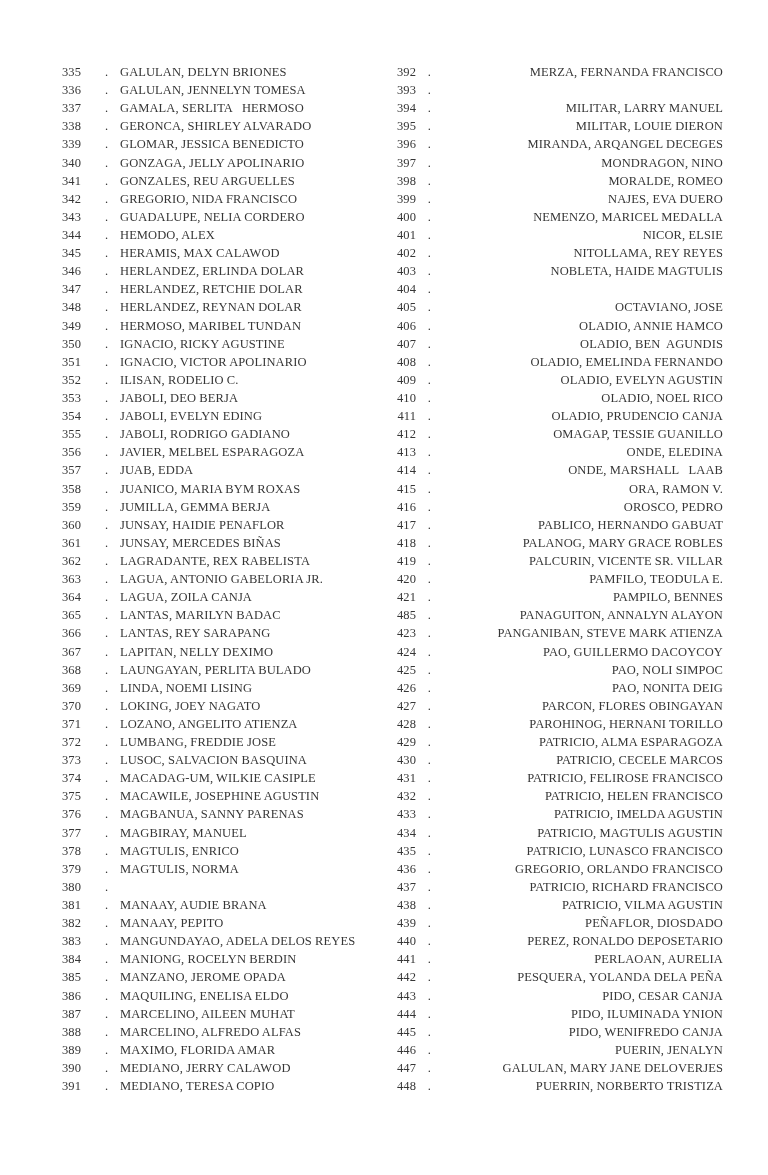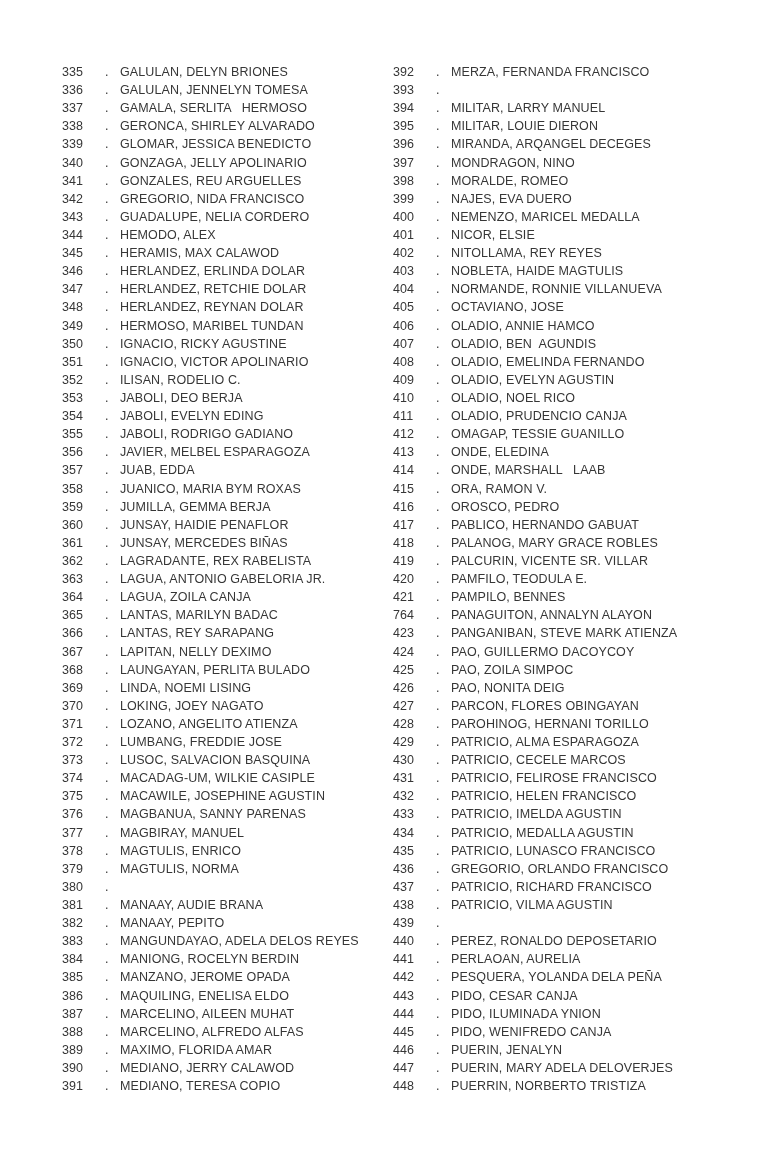--- a/index.html
+++ b/index.html
@@ -11,27 +11,28 @@
     height: 1175px;
     background: #ffffff;
     position: relative;
     overflow: hidden;
     font-family: "Liberation Sans", sans-serif;
     color: #363636;
   }
   .page {
     position: absolute;
     inset: 0;
+    font-family: Liberation Serif, serif;
   }
   .col {
     position: absolute;
     top: 63px;
   }
   #col-0 { left: 62px;  width: 330px; }
-  #col-1 { left: 393px; width: 350px; }
+  #col-1 { left: 373px; width: 350px; text-align: right; }
   .row {
     display: flex;
     align-items: baseline;
     height: 18.12px;
     line-height: 18.12px;
     font-size: 12.5px;
     letter-spacing: 0.1px;
     white-space: pre;
   }
   .num {
@@ -114,59 +115,59 @@
       <div class="row"><span class="num">394</span><span class="dot">.</span><span class="name">MILITAR, LARRY MANUEL</span></div>
       <div class="row"><span class="num">395</span><span class="dot">.</span><span class="name">MILITAR, LOUIE DIERON</span></div>
       <div class="row"><span class="num">396</span><span class="dot">.</span><span class="name">MIRANDA, ARQANGEL DECEGES</span></div>
       <div class="row"><span class="num">397</span><span class="dot">.</span><span class="name">MONDRAGON, NINO</span></div>
       <div class="row"><span class="num">398</span><span class="dot">.</span><span class="name">MORALDE, ROMEO</span></div>
       <div class="row"><span class="num">399</span><span class="dot">.</span><span class="name">NAJES, EVA DUERO</span></div>
       <div class="row"><span class="num">400</span><span class="dot">.</span><span class="name">NEMENZO, MARICEL MEDALLA</span></div>
       <div class="row"><span class="num">401</span><span class="dot">.</span><span class="name">NICOR, ELSIE</span></div>
       <div class="row"><span class="num">402</span><span class="dot">.</span><span class="name">NITOLLAMA, REY REYES</span></div>
       <div class="row"><span class="num">403</span><span class="dot">.</span><span class="name">NOBLETA, HAIDE MAGTULIS</span></div>
-      <div class="row"><span class="num">404</span><span class="dot">.</span><span class="name">NORMANDE, RONNIE VILLANUEVA</span></div>
+      <div class="row"><span class="num">404</span><span class="dot">.</span></div>
       <div class="row"><span class="num">405</span><span class="dot">.</span><span class="name">OCTAVIANO, JOSE</span></div>
       <div class="row"><span class="num">406</span><span class="dot">.</span><span class="name">OLADIO, ANNIE HAMCO</span></div>
       <div class="row"><span class="num">407</span><span class="dot">.</span><span class="name">OLADIO, BEN  AGUNDIS</span></div>
       <div class="row"><span class="num">408</span><span class="dot">.</span><span class="name">OLADIO, EMELINDA FERNANDO</span></div>
       <div class="row"><span class="num">409</span><span class="dot">.</span><span class="name">OLADIO, EVELYN AGUSTIN</span></div>
       <div class="row"><span class="num">410</span><span class="dot">.</span><span class="name">OLADIO, NOEL RICO</span></div>
       <div class="row"><span class="num">411</span><span class="dot">.</span><span class="name">OLADIO, PRUDENCIO CANJA</span></div>
       <div class="row"><span class="num">412</span><span class="dot">.</span><span class="name">OMAGAP, TESSIE GUANILLO</span></div>
       <div class="row"><span class="num">413</span><span class="dot">.</span><span class="name">ONDE, ELEDINA</span></div>
       <div class="row"><span class="num">414</span><span class="dot">.</span><span class="name">ONDE, MARSHALL   LAAB</span></div>
       <div class="row"><span class="num">415</span><span class="dot">.</span><span class="name">ORA, RAMON V.</span></div>
       <div class="row"><span class="num">416</span><span class="dot">.</span><span class="name">OROSCO, PEDRO</span></div>
       <div class="row"><span class="num">417</span><span class="dot">.</span><span class="name">PABLICO, HERNANDO GABUAT</span></div>
       <div class="row"><span class="num">418</span><span class="dot">.</span><span class="name">PALANOG, MARY GRACE ROBLES</span></div>
       <div class="row"><span class="num">419</span><span class="dot">.</span><span class="name">PALCURIN, VICENTE SR. VILLAR</span></div>
       <div class="row"><span class="num">420</span><span class="dot">.</span><span class="name">PAMFILO, TEODULA E.</span></div>
       <div class="row"><span class="num">421</span><span class="dot">.</span><span class="name">PAMPILO, BENNES</span></div>
-      <div class="row"><span class="num">764</span><span class="dot">.</span><span class="name">PANAGUITON, ANNALYN ALAYON</span></div>
+      <div class="row"><span class="num">485</span><span class="dot">.</span><span class="name">PANAGUITON, ANNALYN ALAYON</span></div>
       <div class="row"><span class="num">423</span><span class="dot">.</span><span class="name">PANGANIBAN, STEVE MARK ATIENZA</span></div>
       <div class="row"><span class="num">424</span><span class="dot">.</span><span class="name">PAO, GUILLERMO DACOYCOY</span></div>
-      <div class="row"><span class="num">425</span><span class="dot">.</span><span class="name">PAO, ZOILA SIMPOC</span></div>
+      <div class="row"><span class="num">425</span><span class="dot">.</span><span class="name">PAO, NOLI SIMPOC</span></div>
       <div class="row"><span class="num">426</span><span class="dot">.</span><span class="name">PAO, NONITA DEIG</span></div>
       <div class="row"><span class="num">427</span><span class="dot">.</span><span class="name">PARCON, FLORES OBINGAYAN</span></div>
       <div class="row"><span class="num">428</span><span class="dot">.</span><span class="name">PAROHINOG, HERNANI TORILLO</span></div>
       <div class="row"><span class="num">429</span><span class="dot">.</span><span class="name">PATRICIO, ALMA ESPARAGOZA</span></div>
       <div class="row"><span class="num">430</span><span class="dot">.</span><span class="name">PATRICIO, CECELE MARCOS</span></div>
       <div class="row"><span class="num">431</span><span class="dot">.</span><span class="name">PATRICIO, FELIROSE FRANCISCO</span></div>
       <div class="row"><span class="num">432</span><span class="dot">.</span><span class="name">PATRICIO, HELEN FRANCISCO</span></div>
       <div class="row"><span class="num">433</span><span class="dot">.</span><span class="name">PATRICIO, IMELDA AGUSTIN</span></div>
-      <div class="row"><span class="num">434</span><span class="dot">.</span><span class="name">PATRICIO, MEDALLA AGUSTIN</span></div>
+      <div class="row"><span class="num">434</span><span class="dot">.</span><span class="name">PATRICIO, MAGTULIS AGUSTIN</span></div>
       <div class="row"><span class="num">435</span><span class="dot">.</span><span class="name">PATRICIO, LUNASCO FRANCISCO</span></div>
       <div class="row"><span class="num">436</span><span class="dot">.</span><span class="name">GREGORIO, ORLANDO FRANCISCO</span></div>
       <div class="row"><span class="num">437</span><span class="dot">.</span><span class="name">PATRICIO, RICHARD FRANCISCO</span></div>
       <div class="row"><span class="num">438</span><span class="dot">.</span><span class="name">PATRICIO, VILMA AGUSTIN</span></div>
-      <div class="row"><span class="num">439</span><span class="dot">.</span></div>
+      <div class="row"><span class="num">439</span><span class="dot">.</span><span class="name">PEÑAFLOR, DIOSDADO</span></div>
       <div class="row"><span class="num">440</span><span class="dot">.</span><span class="name">PEREZ, RONALDO DEPOSETARIO</span></div>
       <div class="row"><span class="num">441</span><span class="dot">.</span><span class="name">PERLAOAN, AURELIA</span></div>
       <div class="row"><span class="num">442</span><span class="dot">.</span><span class="name">PESQUERA, YOLANDA DELA PEÑA</span></div>
       <div class="row"><span class="num">443</span><span class="dot">.</span><span class="name">PIDO, CESAR CANJA</span></div>
       <div class="row"><span class="num">444</span><span class="dot">.</span><span class="name">PIDO, ILUMINADA YNION</span></div>
       <div class="row"><span class="num">445</span><span class="dot">.</span><span class="name">PIDO, WENIFREDO CANJA</span></div>
       <div class="row"><span class="num">446</span><span class="dot">.</span><span class="name">PUERIN, JENALYN</span></div>
-      <div class="row"><span class="num">447</span><span class="dot">.</span><span class="name">PUERIN, MARY ADELA DELOVERJES</span></div>
+      <div class="row"><span class="num">447</span><span class="dot">.</span><span class="name">GALULAN, MARY JANE DELOVERJES</span></div>
       <div class="row"><span class="num">448</span><span class="dot">.</span><span class="name">PUERRIN, NORBERTO TRISTIZA</span></div>
     </div>
 </div>
 
 </body></html>

